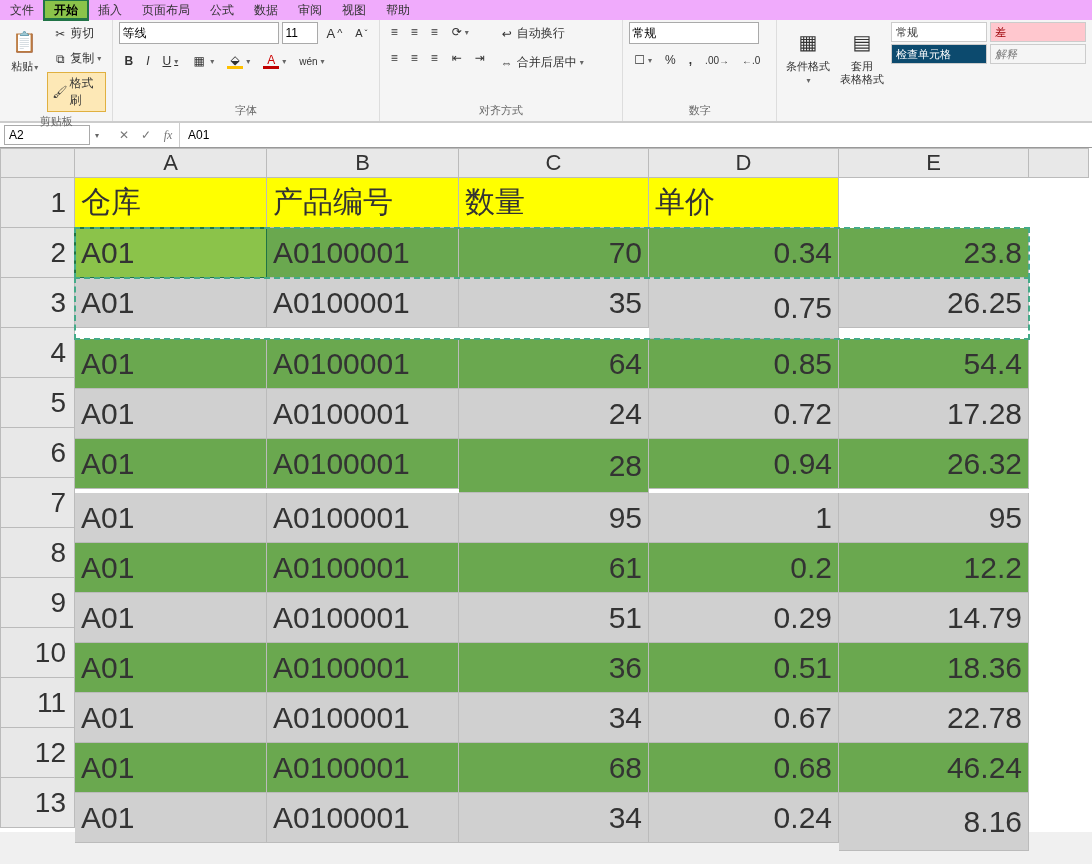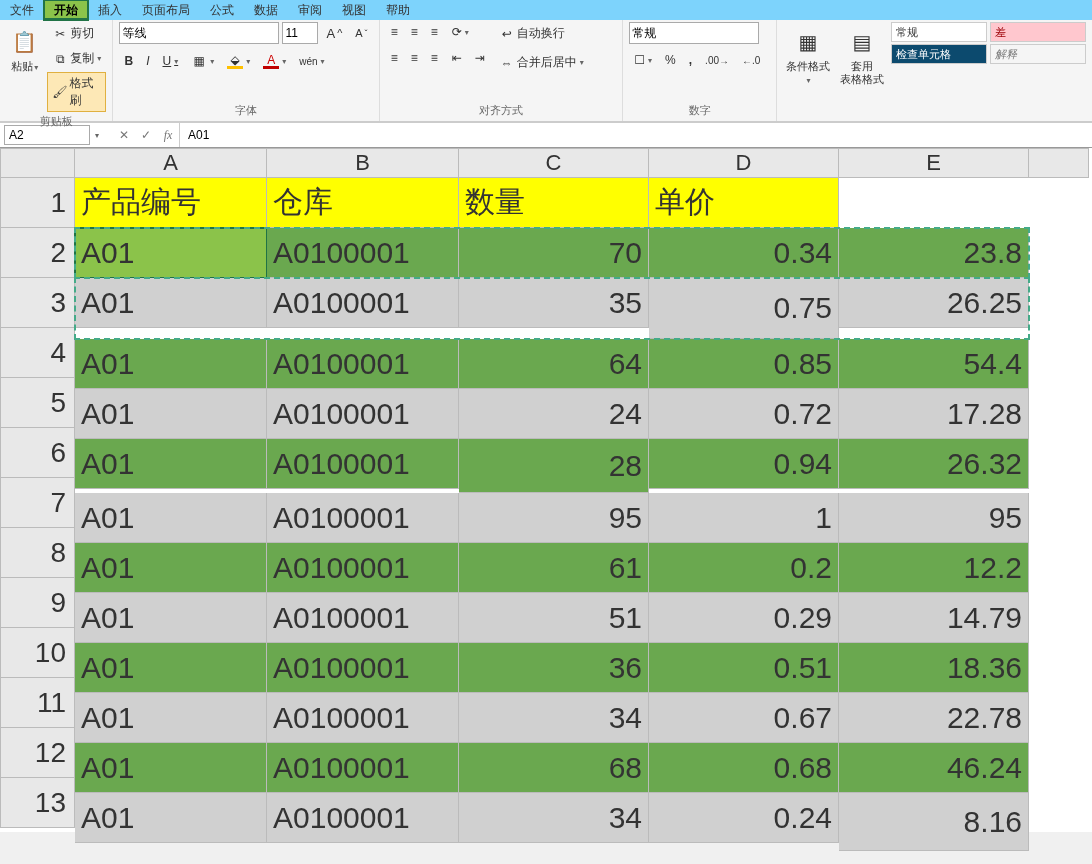--- a/index.html
+++ b/index.html
@@ -1,19 +1,19 @@
 <!DOCTYPE html>
 <html><head>
 <meta charset="utf-8">
 <style>
 * { box-sizing: border-box; margin: 0; padding: 0; font-family: "Microsoft YaHei", Arial, sans-serif; }
 body { background: #f0f0f0; width: 1092px; height: 864px; overflow: hidden; font-size: 12px; color: #333; }
 
 
-.menubar { background: #7dd3fc; display: flex; height: 20px; font-size: 12px; }
+.menubar { background: #f0abfc; display: flex; height: 20px; font-size: 12px; }
 .menubar .item { padding: 2px 10px; cursor: pointer; }
 .menubar .item.active { background: #fff; color: #000; }
 
 
 .ribbon { background: #f5f5f5; border-bottom: 1px solid #ccc; display: flex; height: 102px; }
 .rgroup { border-right: 1px solid #ddd; padding: 2px 6px 0 6px; display: flex; flex-direction: column; position: relative; }
 .rgroup .label { font-size: 11px; color: #666; text-align: center; padding: 2px 0 3px; margin-top: auto; }
 .rbody { display: flex; flex: 1; align-items: flex-start; gap: 4px; }
 .col { display: flex; flex-direction: column; gap: 2px; }
 .row { display: flex; gap: 3px; align-items: center; }
@@ -254,22 +254,22 @@
       <div class="rh" style="height: 50px;">7</div>
       <div class="rh" style="height: 50px;">8</div>
       <div class="rh" style="height: 50px;">9</div>
       <div class="rh" style="height: 50px;">10</div>
       <div class="rh" style="height: 50px;">11</div>
       <div class="rh" style="height: 50px;">12</div>
       <div class="rh" style="height: 50px;">13</div>
     </div>
     <div class="cells">
       <div class="crow">
+        <div class="cell hdr" style="width: 192px; height: 50px;">仓库</div>
         <div class="cell hdr" style="width: 192px; height: 50px;">产品编号</div>
-        <div class="cell hdr" style="width: 192px; height: 50px;">仓库</div>
         <div class="cell hdr" style="width: 190px; height: 50px;">数量</div>
         <div class="cell hdr" style="width: 190px; height: 50px;">单价</div>
       </div>
       <div class="crow marquee">
         <div class="cell even active" style="width: 192px; height: 50px;">A01</div>
         <div class="cell even" style="width: 192px; height: 50px;">A0100001</div>
         <div class="cell even r" style="width: 190px; height: 50px;">70</div>
         <div class="cell even r" style="width: 190px; height: 50px;">0.34</div>
         <div class="cell even r" style="width: 190px; height: 50px;">23.8</div>
       </div>

